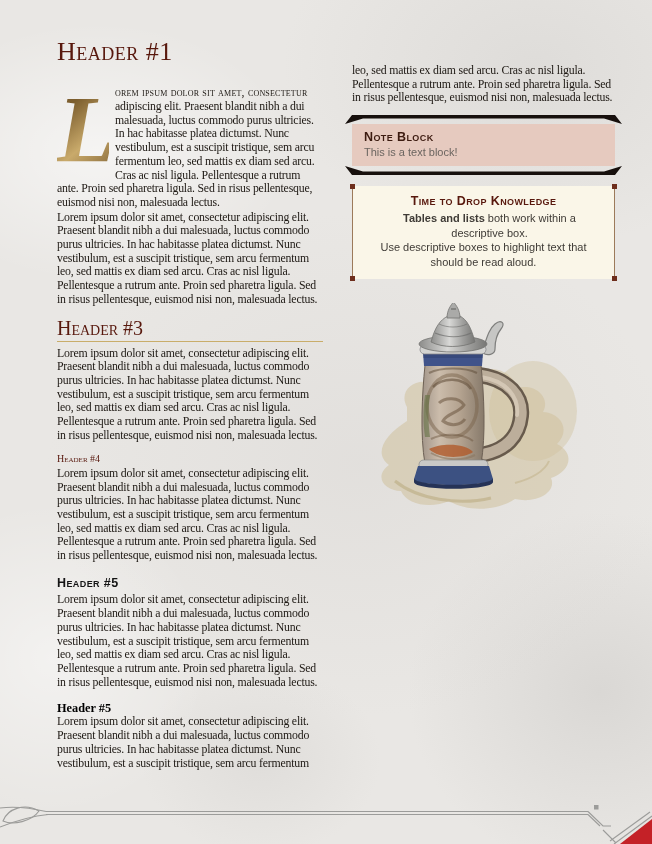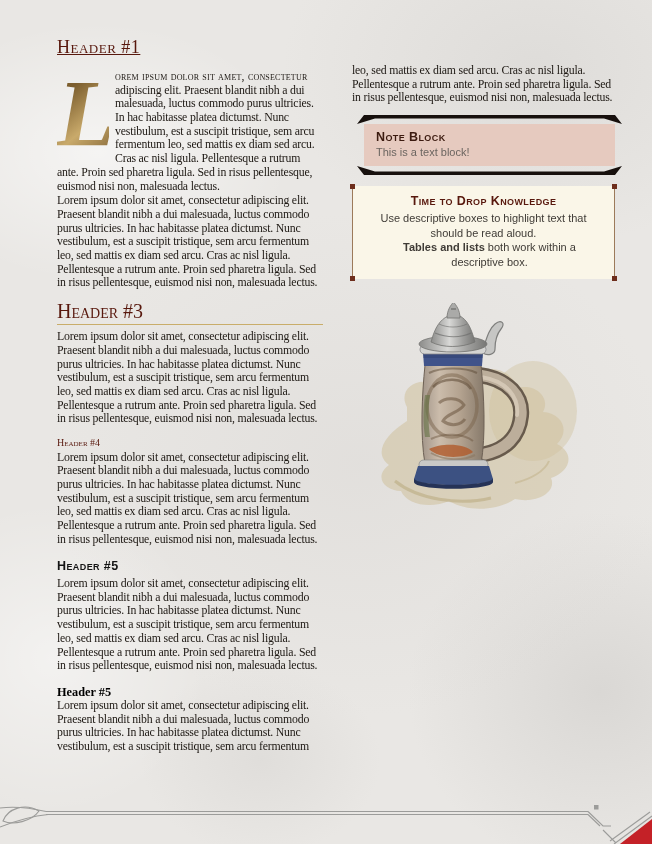--- a/index.html
+++ b/index.html
@@ -17,21 +17,21 @@
       radial-gradient(ellipse 320px 300px at 92% 82%, rgba(199,197,194,.45), transparent 60%),
       radial-gradient(ellipse 260px 260px at 8% 78%, rgba(255,255,255,.45), transparent 60%),
       radial-gradient(ellipse 200px 160px at 40% 90%, rgba(206,204,201,.35), transparent 60%);
   }
   .col{position:absolute; top:0;}
   .col-left{left:57px; width:266px; top:38px; height:758px; overflow:hidden;}
   .col-right{left:352px; width:263px; top:64px;}
 
   h1,h2,h3,h4{ font-family:"Liberation Serif", serif; color:var(--maroon,#58180D);
     font-variant:small-caps; font-weight:normal; margin:0; line-height:1.05;}
-  h1{font-size:18px; letter-spacing:.5px; margin-bottom:13px;text-decoration:underline;}
+  h1{font-size:26px; letter-spacing:.5px; margin-bottom:21px;}
   h2{font-size:20px; margin-top:9px; margin-bottom:4px;}
   h3{font-size:20px; margin-top:11px; margin-bottom:5px;
      border-bottom:1.6px solid var(--gold,#c9ad6a); padding-bottom:2px;}
   h4{font-size:10px; margin-top:12px; margin-bottom:2px; font-weight:normal;}
   h5.sans{font-family:"Liberation Sans", sans-serif; font-variant:small-caps;
      color:#141414; font-size:12.5px; font-weight:bold; letter-spacing:.4px;
      margin:14px 0 4px 0; line-height:1;}
   h6.serif{font-family:"Liberation Serif", serif; color:#000; font-size:12.3px;
      font-weight:bold; margin:12px 0 0 0; line-height:1.15;}
 
@@ -42,21 +42,21 @@
   .lead-caps{font-variant:small-caps; letter-spacing:.2px;}
   .drop-cap{
     float:left; font-size:96px; line-height:80px; height:86px; width:52px;
     font-family:"Liberation Serif", serif; font-style:italic; font-weight:bold;
     margin:4px 6px 0 0; text-align:center;
     background:linear-gradient(140deg,var(--dropcap-dark,#7c5e2e) 20%,var(--dropcap-light,#c9aa6b) 60%,#8a6c3c 95%);
     -webkit-background-clip:text; background-clip:text; color:transparent;
   }
 
   
-  .note-block{position:relative; margin:10px 0 0 12px;}
+  .note-block{position:relative; margin:10px 0 0 0;}
   .note-bar{height:9px; margin:0 -7px; background:var(--note-bar,#17100d);
     clip-path:polygon(0 100%, 7px 0, calc(100% - 7px) 0, 100% 100%, calc(100% - 18px) 38%, 18px 38%);}
   .note-bar.bottom{transform:scaleY(-1);}
   .note-inner{background:var(--note-bg,#e6cabf); padding:6px 12px 8px 12px;}
   .note-title{font-family:"Liberation Sans", sans-serif; font-variant:small-caps;
     font-weight:bold; font-size:12.5px; color:#3c1b10; letter-spacing:.4px;}
   .note-body{font-family:"Liberation Sans", sans-serif; font-size:11px; color:#6b6560; margin-top:2px;}
 
   
   .desc-box{position:relative; margin:11px 0 0 0; background:var(--cream,#faf6e8);
@@ -108,22 +108,22 @@
       </div>
       <div class="note-bar bottom"></div>
     </div>
 
     <div class="desc-box">
       <span class="dot tl"></span>
       <span class="dot tr"></span>
       <span class="dot bl"></span>
       <span class="dot br"></span>
       <div class="desc-title">Time to Drop Knowledge</div>
+      <p class="desc-line indent"><b>Tables and lists</b><span> both work within a descriptive box.</span></p>
       <p class="desc-line">Use descriptive boxes to highlight text that should be read aloud.</p>
-      <p class="desc-line indent"><b>Tables and lists</b><span> both work within a descriptive box.</span></p>
     </div>
 
     <div class="illustration">
       <svg viewBox="0 0 250 210" width="250" height="210">
         <defs>
           <linearGradient id="bodyg" x1="0" y1="0" x2="1" y2="0">
             <stop offset="0" stop-color="#a3968a"></stop>
               <stop offset=".28" stop-color="#cbbcab"></stop>
             <stop offset=".62" stop-color="#b3a28f"></stop>
               <stop offset="1" stop-color="#877a6b"></stop>

